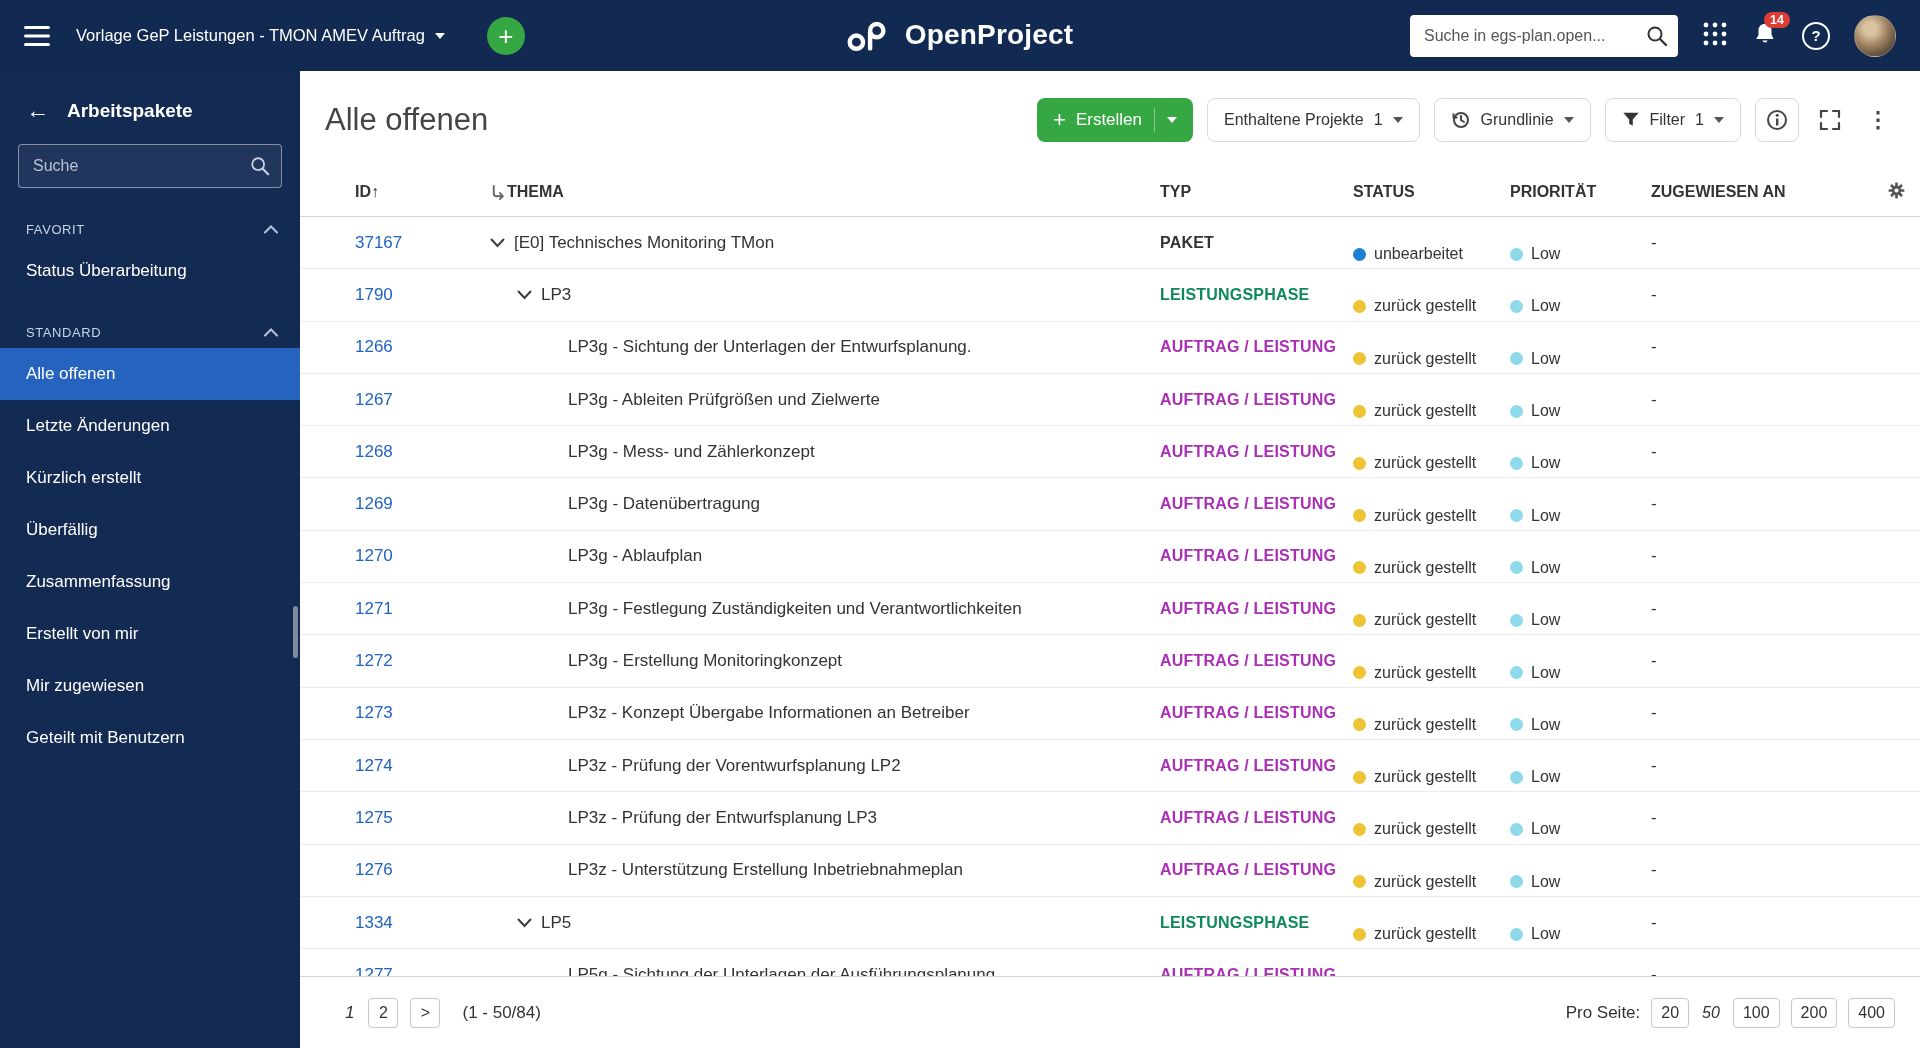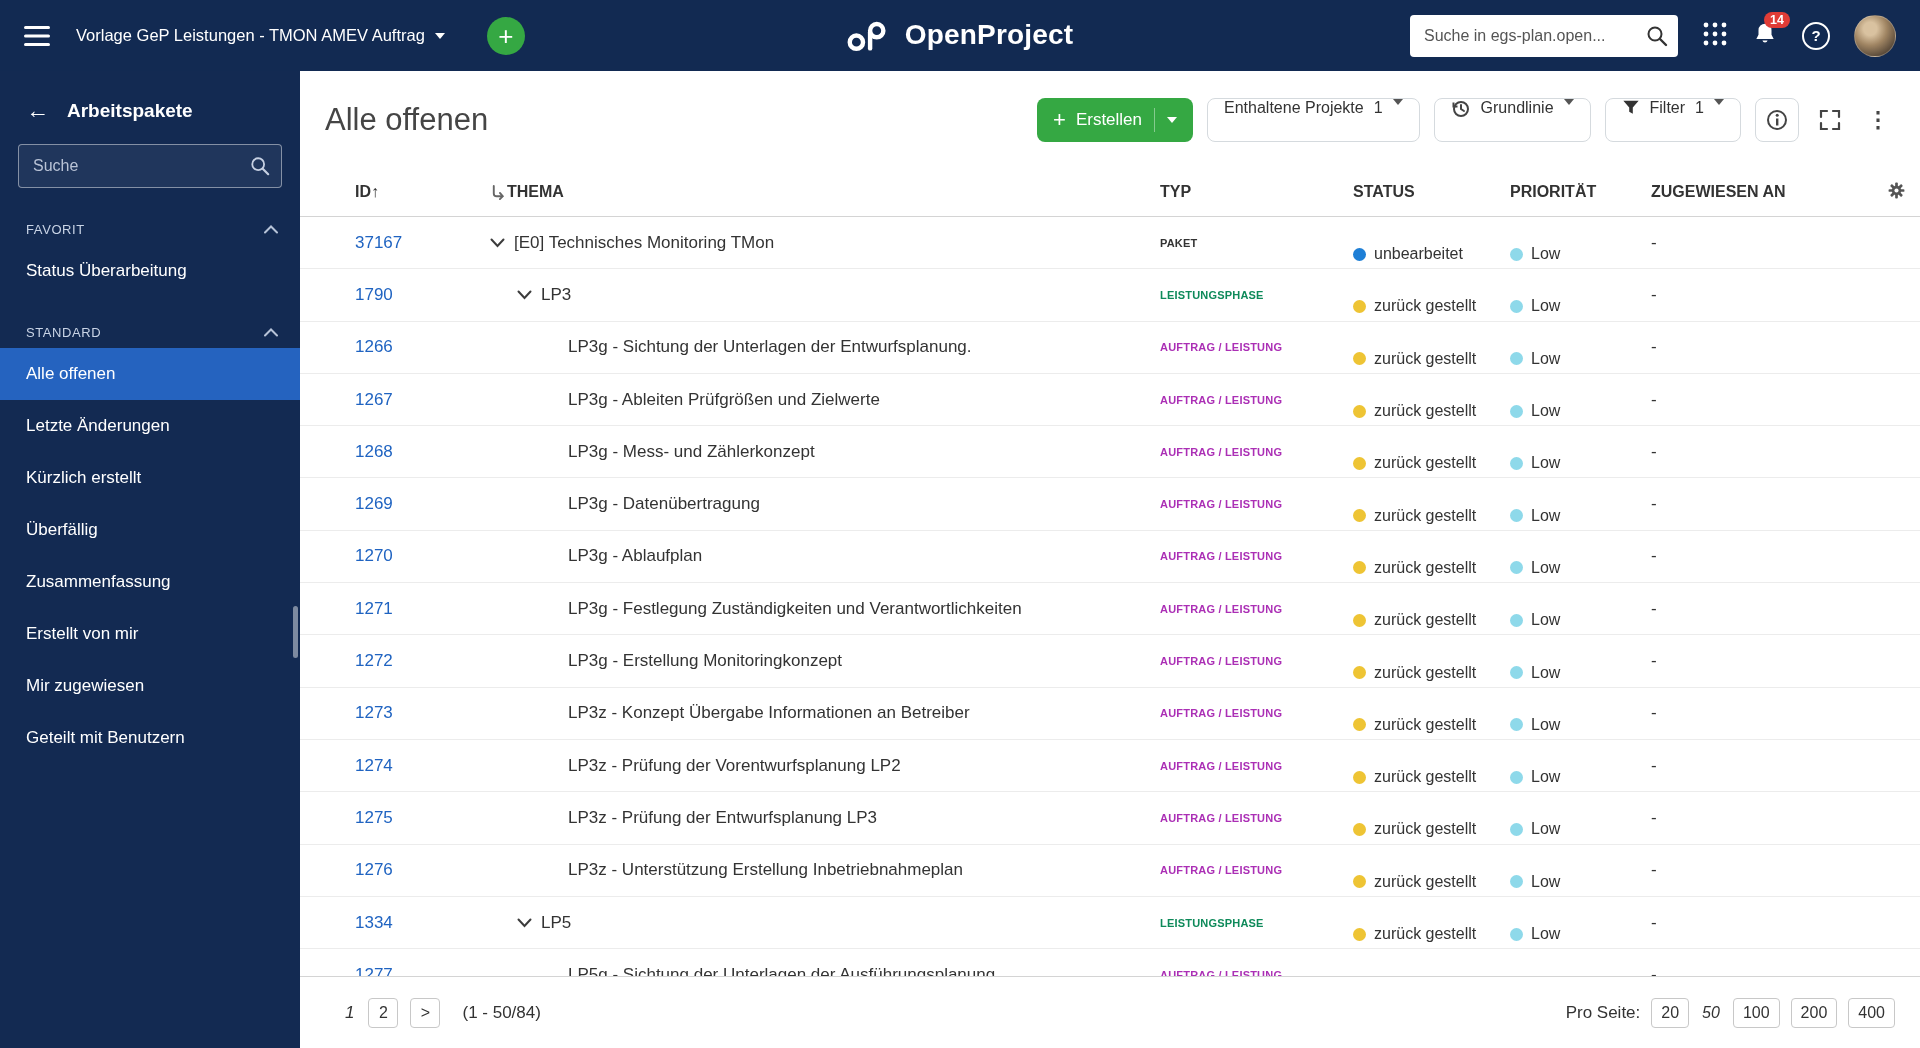--- a/index.html
+++ b/index.html
@@ -44,42 +44,42 @@
   .section-label { font-size:13px; letter-spacing:.6px; color:#c9d4e6; }
   .side-item { height:52px; display:flex; align-items:center; padding:0 18px 0 26px; font-size:17px; white-space:nowrap; overflow:hidden; cursor:pointer; }
   .side-item.active { background:var(--active-item,#2563bf); }
   .side-scrollbar { position:absolute; right:2px; top:535px; width:5px; height:52px; border-radius:3px; background:rgba(255,255,255,.45); }
 
   
   .content { flex:1; display:flex; flex-direction:column; min-width:0; background:#fff; }
   .content-header { height:97px; flex:none; display:flex; align-items:center; padding:0 25px; }
   .page-title { font-size:31px; font-weight:400; color:#454545; }
   .toolbar { margin-left:auto; display:flex; align-items:center; gap:14px; }
-  .btn { height:44px; border:1px solid #d5dade; border-radius:8px; background:#fff; display:inline-flex; gap:10px; padding:0 16px; font-size:16px; color:#333; white-space:nowrap; }
+  .btn { height:44px; border:1px solid #d5dade; border-radius:8px; background:#fff; display:inline-flex; align-items:center; gap:10px; padding:0 16px; font-size:16px; color:#333; white-space:nowrap; }
   .btn .count { color:#333; }
   .btn-green { height:44px; background:var(--accent-green,#35a843); color:#fff; border-radius:8px; display:inline-flex; align-items:center; gap:10px; padding:0 16px; font-size:17px; }
   .btn-green .plus-sm { font-size:22px; font-weight:400; line-height:1; }
   .btn-green .vdiv { width:1px; height:24px; background:rgba(255,255,255,.4); margin:0 2px; }
   .icon-btn { width:44px; height:44px; border:1px solid #d5dade; border-radius:8px; display:flex; align-items:center; justify-content:center; }
   .plain-ic { width:34px; height:44px; display:flex; align-items:center; justify-content:center; color:#444; font-size:22px; font-weight:700; }
 
   
   .thead, .trow { display:grid; grid-template-columns:135px 670px 193px 157px 141px 222px 47px; padding-left:55px; align-items:center; }
   .thead { height:49px; flex:none; border-bottom:1px solid #d4d4d4; font-weight:700; font-size:16px; color:#333; }
   .thead .cell { display:flex; align-items:center; gap:0; }
   .th-gear { justify-content:flex-end; padding-right:14px; }
   .rows { height:759px; flex:none; overflow:hidden; }
   .trow { height:52.3px; border-bottom:1px solid #ececec; font-size:17px; color:#333; }
   .cell { display:flex; align-items:center; min-width:0; }
   .cell-thema { overflow:hidden; white-space:nowrap; }
   .id-link { color:var(--link,#1f63c1); text-decoration:none; cursor:pointer; }
   .indent { display:inline-block; flex:none; }
   .row-chevron { width:24px; flex:none; display:inline-flex; align-items:center; cursor:pointer; }
   .thema-text { overflow:hidden; text-overflow:clip; white-space:nowrap; }
-  .typ { font-weight:700; font-size:11px; letter-spacing:.2px; }
+  .typ { font-weight:700; font-size:16px; letter-spacing:.2px; }
   .typ-paket { color:var(--type-paket,#333333); }
   .typ-phase { color:var(--type-phase,#0e8a5a); }
   .typ-auftrag { color:var(--type-auftrag,#ab2fb5); }
   .dot { width:13px; height:13px; border-radius:50%; display:inline-block; margin-right:8px; flex:none; }
   .dot-blue { background:var(--status-blue,#1e7fd6); }
   .dot-yellow { background:var(--status-yellow,#eec434); }
   .dot-low { background:var(--priority-low,#8ed9ea); }
   .cell-status, .cell-prio { font-size:16px;margin-top:23px; }
 
   

